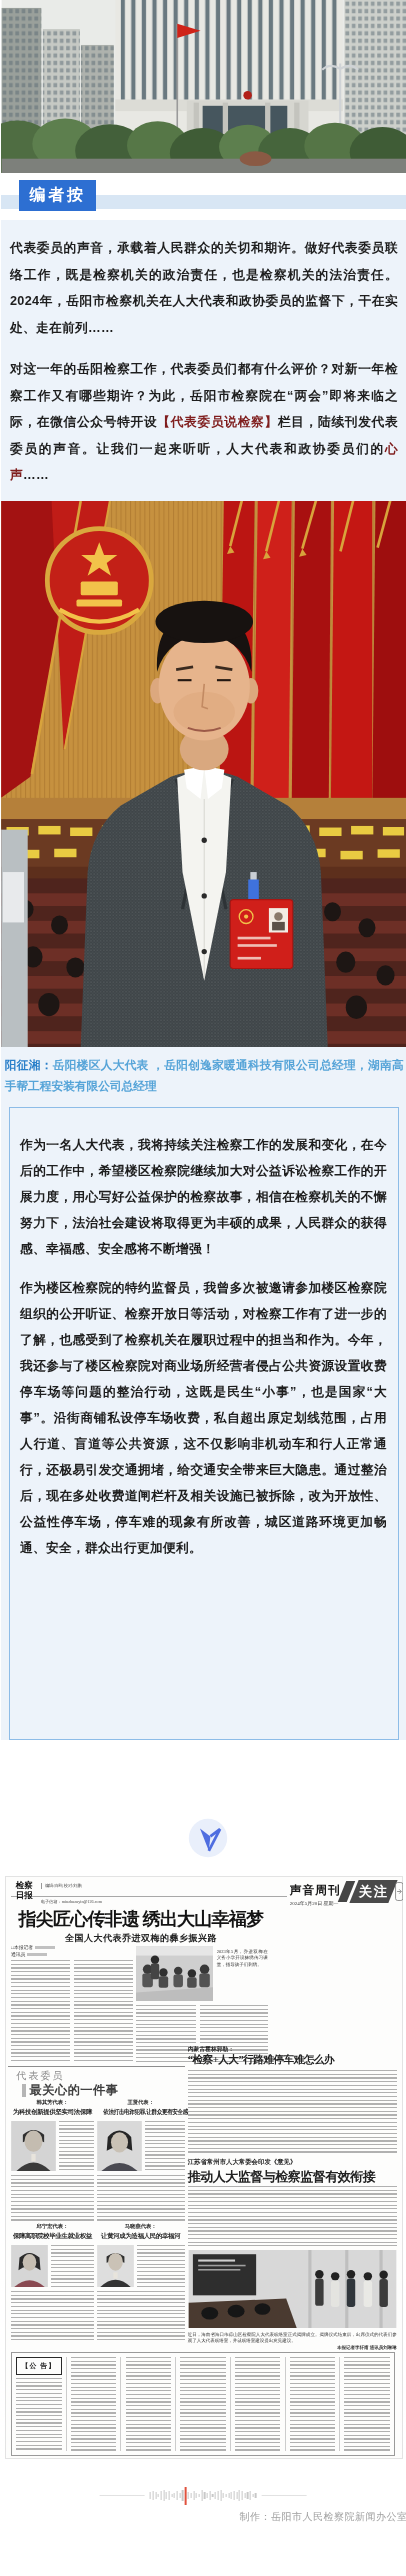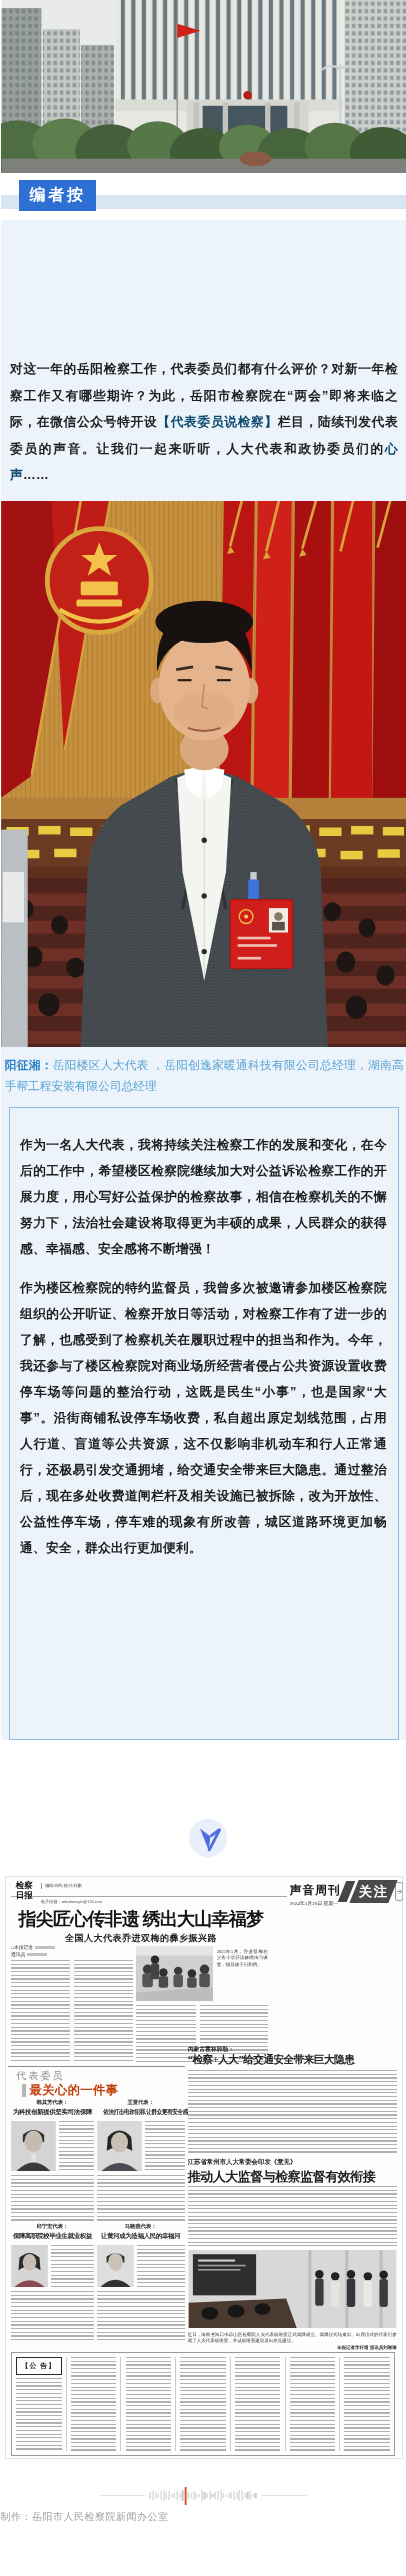--- a/index.html
+++ b/index.html
@@ -13,29 +13,29 @@
   .blue-band{top:220px;left:0;width:407px;height:1520px;background:#edf3fa;}
   .note-badge{top:180px;left:18.6px;width:77px;height:31px;background:#2d6fd2;color:#fff;
               display:flex;align-items:center;justify-content:center;font-size:16px;font-weight:bold;
               letter-spacing:2.7px;z-index:3;}
 
   
   .para{left:9.5px;width:388px;font-size:12.7px;line-height:26.5px;color:#1e1e1e;font-weight:600;
         text-align:justify;letter-spacing:0.3px;z-index:2;margin:0;}
   .p1{top:235px;}
   .p2{top:356px;}
-  .hl{color:#0c4a6e;font-weight:bold;}
+  .hl{color:#7f1d1d;font-weight:bold;}
 
   
   .hallphoto{top:501px;left:0;width:407px;height:546px;z-index:2;}
 
   
   .caption{top:1054px;left:4.2px;width:399px;font-size:11.7px;line-height:21px;text-align:justify;z-index:2;margin:0;}
   .cap-name{color:#2a7fc9;font-weight:bold;}
-  .cap-rest{color:#56a4d8;}
+  .cap-rest{color:#56a4d8;font-weight:bold;}
 
   
   .quotebox{top:1107px;left:8px;width:390px;height:633px;border:1.1px solid #8dbce7;box-sizing:border-box;
             padding:24.4px 10.6px 0 10.6px;z-index:2;}
   .quotebox p{margin:0 0 12.7px 0;font-size:12.7px;line-height:26px;color:#1e1e1e;font-weight:600;
               text-align:justify;letter-spacing:0.3px;}
 
   
   .promo{top:1758px;left:0;width:407px;text-align:center;color:#2b50c8;font-weight:bold;
          font-size:14.3px;line-height:25.5px;z-index:2;margin:0;}
@@ -70,21 +70,21 @@
   .np-colA{left:5.3px;top:83px;width:59px;height:104px;}
   .np-colB{left:68px;top:83px;width:59px;height:104px;}
   .np-photo1{left:130px;top:69px;width:77px;height:55px;}
   .np-cap1{left:211px;top:72px;width:51px;height:52px;font-size:4.5px;line-height:6.4px;color:#333;text-align:justify;}
   .np-colC{left:130px;top:128px;width:60px;height:58px;}
   .np-colD{left:194px;top:128px;width:68px;height:58px;}
   .np-secrule{left:2.1px;top:189px;width:177px;height:1.1px;background:#8d8d8d;}
   .np-kicker{left:10.6px;top:192px;font-size:10px;color:#8a8a8a;letter-spacing:2.1px;}
   .np-sectitle{left:16px;top:205px;display:flex;align-items:center;}
   .np-sectitle .bar{width:4.2px;height:13.8px;background:#b5b5b5;margin-right:3.7px;}
-  .np-sectitle .txt{font-size:12.2px;font-weight:bold;color:#c2410c;letter-spacing:0.5px;}
+  .np-sectitle .txt{font-size:12.2px;font-weight:bold;color:#404040;letter-spacing:0.5px;}
   .art{position:absolute;}
   .artA1{left:5.3px;top:222px;width:83px;}
   .artB1{left:91px;top:222px;width:88px;}
   .artA2{left:5.3px;top:346px;width:83px;}
   .artB2{left:91px;top:346px;width:88px;}
   .art-rep{text-align:center;font-size:5.3px;font-weight:bold;color:#222;}
   .art-title{text-align:center;font-size:6.4px;font-weight:bold;white-space:nowrap;letter-spacing:-0.3px;margin-top:1.6px;}
   .tight{transform:scaleX(0.86);transform-origin:center;}
   .art-row{display:flex;margin-top:4.2px;}
   .art-row .fake{flex:1;margin-left:3.2px;}
@@ -109,21 +109,21 @@
 
   
   .wave{top:2485px;left:50%;transform:translateX(-50%);display:flex;align-items:center;height:21px;}
   .wline{width:45px;height:0.5px;background:#e2e2e2;margin:0 4.2px;}
   .wave i{width:1.1px;height:4.2px;background:#c8c8c8;margin:0 0.8px;display:inline-block;}
   .wave i:nth-child(2n){height:6.9px;}
   .wave i:nth-child(3n){height:9px;}
   .wave i:nth-child(5n){height:2.7px;}
   .wave i:nth-child(7n){height:11px;}
   .wave i.red{height:18px;width:1.6px;background:#e0523e;}
-  .credit{top:2510px;left:0;width:407px;text-align:left;font-size:10px;color:#a0a0a0;letter-spacing:0.5px;margin:0;}
+  .credit{top:2510px;left:0;width:407px;text-align:right;font-size:10px;color:#a0a0a0;letter-spacing:0.5px;margin:0;}
 </style>
 </head>
 <body>
 
 <div class="canvas">
 
   <div class="abs hero">
     <svg width="407" height="173" viewBox="0 0 767 327" xmlns="http://www.w3.org/2000/svg">
       <defs>
         <pattern id="winA" width="12" height="14" patternUnits="userSpaceOnUse">
@@ -170,20 +170,23 @@
       <ellipse cx="480" cy="300" rx="30" ry="14" fill="#8a5a44"></ellipse>
     </svg>
   </div>
 
   <div class="abs note-stripe"></div>
   <div class="abs blue-band"></div>
   <div class="abs note-badge">
     <span>编者按</span>
   </div>
 
+  <p class="abs para p1">
+    <span>代表委员的声音，承载着人民群众的关切和期许。做好代表委员联络工作，既是检察机关的政治责任，也是检察机关的法治责任。2024年，岳阳市检察机关在人大代表和政协委员的监督下，干在实处、走在前列……</span>
+  </p>
   <p class="abs para p2">
     <span>对这一年的岳阳检察工作，代表委员们都有什么评价？对新一年检察工作又有哪些期许？为此，岳阳市检察院在“两会”即将来临之际，在微信公众号特开设</span><span class="hl">【代表委员说检察】</span><span>栏目，陆续刊发代表委员的声音。让我们一起来听听，人大代表和政协委员们的</span><span class="hl">心声</span><span>……</span>
   </p>
 
   <div class="abs hallphoto">
     <svg width="407" height="546" viewBox="0 0 767 1030" xmlns="http://www.w3.org/2000/svg">
       <defs>
         <pattern id="wood" width="9" height="30" patternUnits="userSpaceOnUse">
           <rect width="9" height="30" fill="#c6913f"></rect>
             <rect width="2" height="30" fill="#b37e33"></rect>
@@ -439,21 +442,21 @@
             <ellipse cx="35" cy="32" rx="14" ry="17" fill="#cac2b6"></ellipse>
             <path d="M6 80 Q35 52 64 80 Z" fill="#333"></path>
             <rect x="31" y="52" width="8" height="12" fill="#e8e4dc"></rect>
           </svg>
         <div class="fake"></div>
       </div>
       <div class="art-fake fake" style="height:51px"></div>
     </div>
 
     <div class="abs sb sb1k">内蒙古霍林郭勒：</div>
-    <div class="abs sb sb1t">“检察+人大”给交通安全带来巨大隐患</div>
+    <div class="abs sb sb1t">“检察+人大”行路难停车难怎么办</div>
     <div class="abs sb sb1f fake"></div>
     <div class="abs sb sb2k">江苏省常州市人大常委会印发《意见》</div>
     <div class="abs sb sb2t">推动人大监督与检察监督有效衔接</div>
     <div class="abs sb sb2f fake"></div>
     <div class="abs sb sbphoto">
       <svg width="209" height="78" viewBox="0 0 394 148">
           <rect width="394" height="148" fill="#d8d8d8"></rect>
           <rect x="8" y="8" width="120" height="78" fill="#2e2e2e"></rect>
           <rect x="18" y="18" width="70" height="4" fill="#cfcfcf"></rect>
           <rect x="18" y="28" width="90" height="3" fill="#9f9f9f"></rect>

